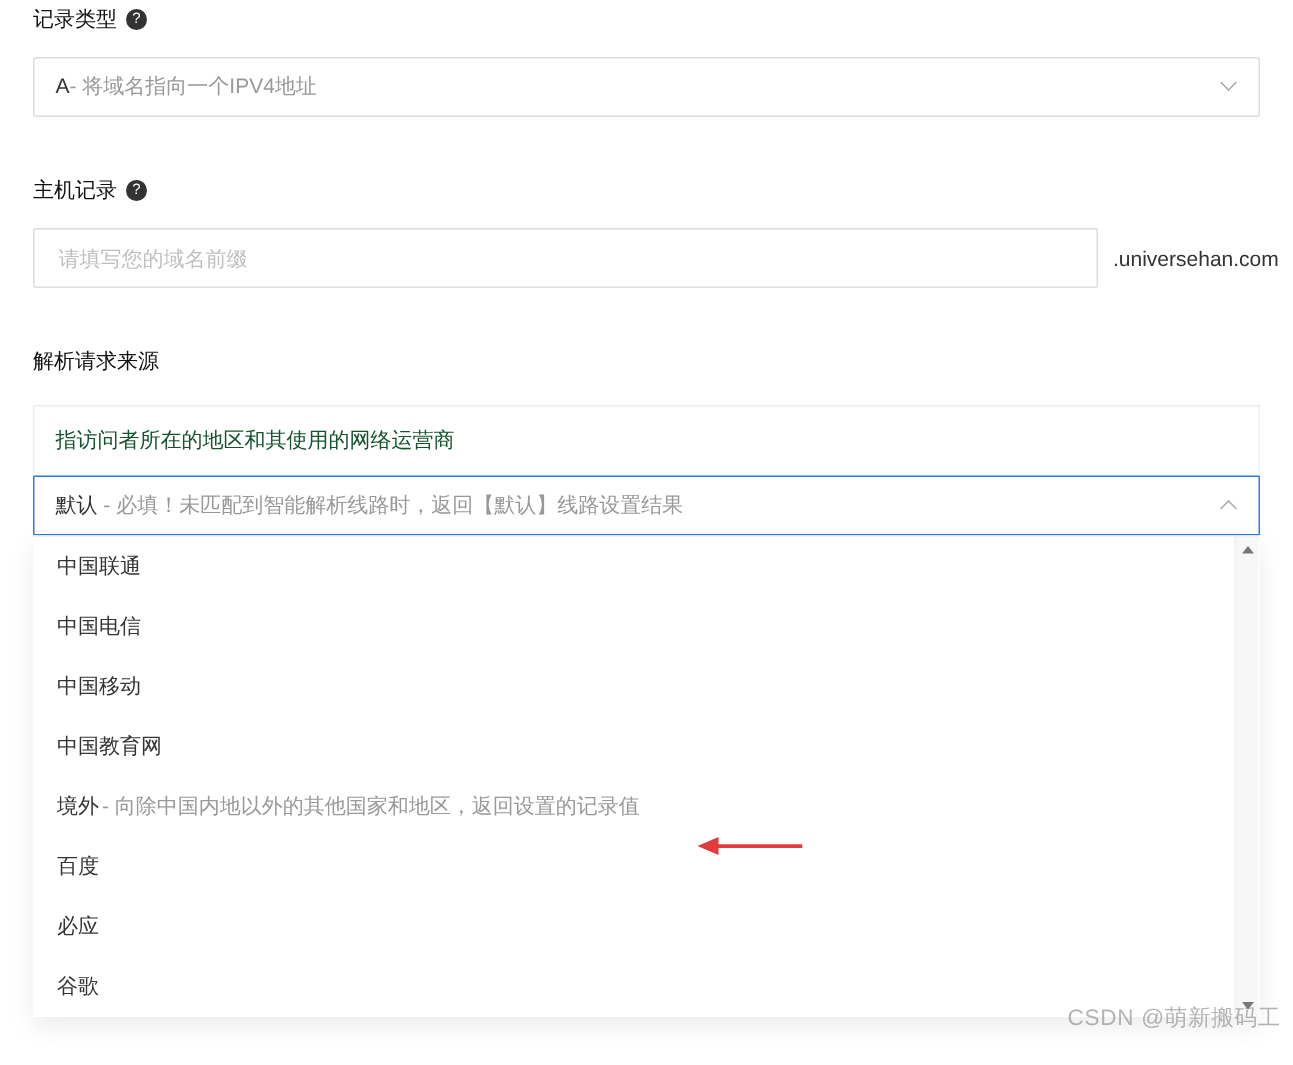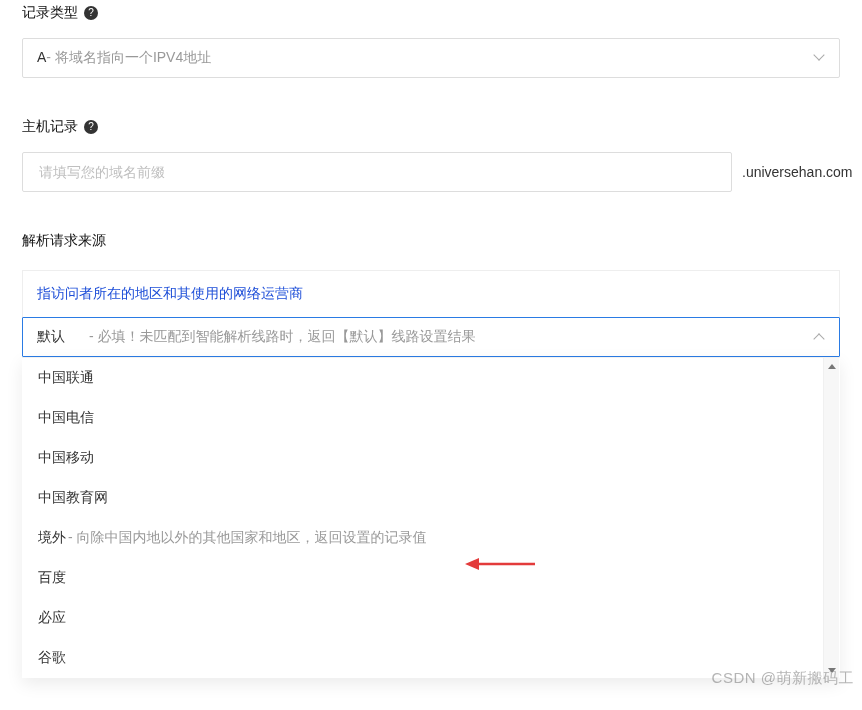--- a/index.html
+++ b/index.html
@@ -88,36 +88,36 @@
     color: #111;
   }
 
   .source-header {
     border: 1px solid #eee;
     border-bottom: 1px solid #eee;
     height: 48px;
     display: flex;
     align-items: center;
     padding: 0 14px;
-    color: #1d4ed8;
+    color: #14532d;
     border-radius: 0;
   }
 
   .source-select {
     border: 1px solid #2A7BE4;
     height: 40px;
     display: flex;
     align-items: center;
     justify-content: space-between;
     padding: 0 14px;
     margin-top: -1px;
     border-radius: 1px;
   }
   .source-select .selected { color: #333; }
-  .source-select .hint { color: #999; margin-left: 20px; }
+  .source-select .hint { color: #999; }
 
   .dropdown {
     border-top: 1px solid #f2f2f2;
     box-shadow: 0 6px 16px rgba(0,0,0,0.08);
     background: #fff;
     position: relative;
     margin-top: 0;
   }
   .dropdown-scroll {
     max-height: 322px;

